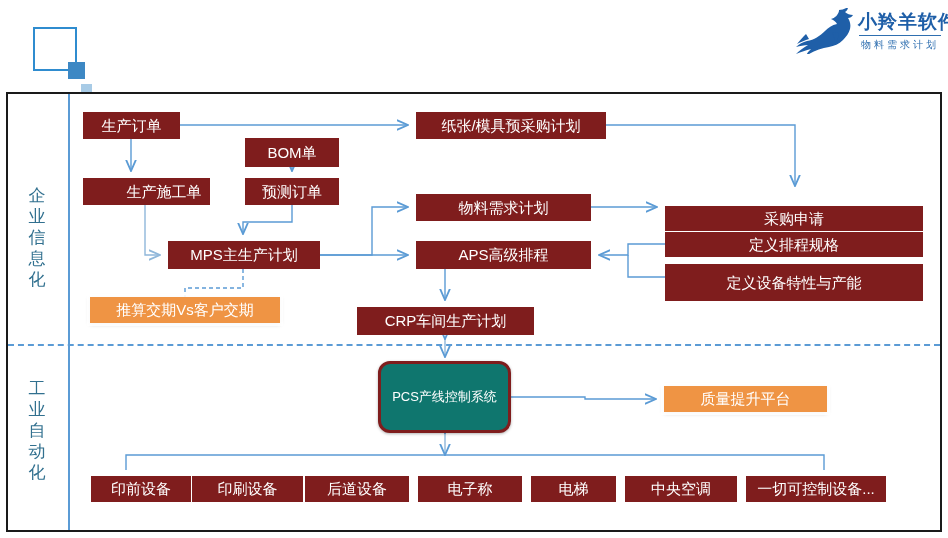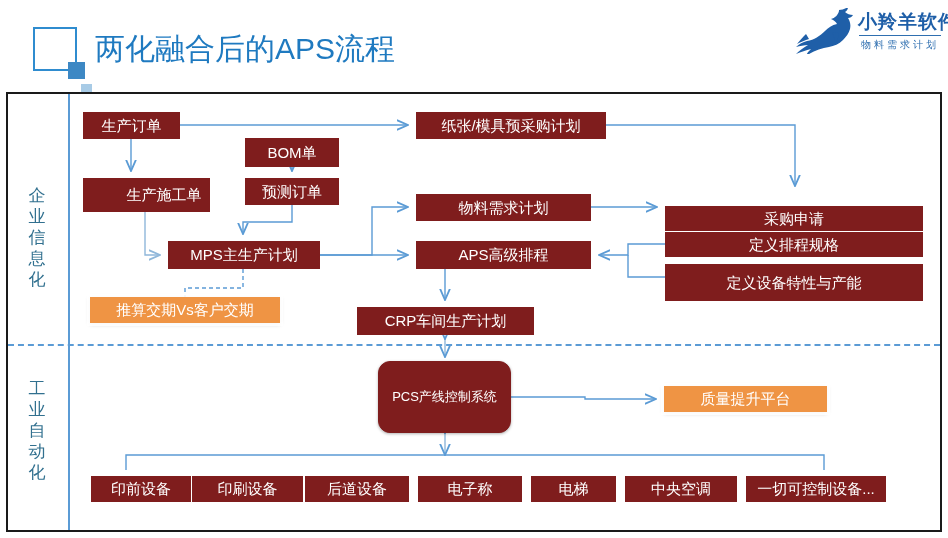--- a/index.html
+++ b/index.html
@@ -39,36 +39,35 @@
   .side-label span{display:block;}
   #side-ent{left:22px;top:185px;}
   #side-auto{left:22px;top:378px;}
 
   
   .node{position:absolute;box-sizing:border-box;display:flex;align-items:center;
     justify-content:center;text-align:center;color:#ffffff;font-size:15px;
     line-height:1.15;white-space:nowrap;}
   .blue{background:#7f1d1d;}
   .orange{background:#ef9444;box-shadow:0 0 0 3px rgba(255,255,255,0.9),0 1px 4px rgba(0,0,0,0.35);}
-  .teal{background:#7f1d1d;border:1px solid #7f1d1d;border-radius:12px;
+  .teal{background:#0f766e;border:3px solid #7f1d1d;border-radius:12px;
     white-space:normal;font-size:13px;box-shadow:0 1px 3px rgba(0,0,0,0.3);}
 
   
   .wires{position:absolute;left:0;top:0;width:948px;height:538px;pointer-events:none;}
 </style>
 </head>
 <body>
 
 <div id="root">
 
   <div class="header">
     <div class="title-mark"></div>
     <div class="title-sq-mid"></div>
     <div class="title-sq-small"></div>
-    <div class="title-text">两化融合后的APS流程</div>
 
     <div class="logo">
       <svg class="logo-mark" viewBox="0 0 68 46">
         <path fill="#1f5fa8" d="M47 3 c-1 4 -4 7 -8 8 c3 1 5 3 6 5 c-5 1 -9 4 -12 7
                  c-5 5 -11 9 -18 10 c-4 1 -8 3 -11 6 c4 -1 8 -2 12 -2 c-5 3 -9 6 -12 9
                  c5 -2 10 -4 15 -5 c-2 2 -4 4 -5 7 c7 -5 15 -8 23 -9 c5 -1 10 -3 14 -7
                  c3 -3 6 -7 7 -11 c1 -4 0 -8 -2 -11 c2 0 4 -1 5 -3 c-3 0 -6 -1 -8 -3
                  c2 -1 3 -3 3 -5 c-3 2 -6 3 -9 3z"></path>
         <path fill="#1f5fa8" d="M14 26 c-3 3 -6 6 -9 10 c4 -2 8 -4 12 -5z"></path>
         <path fill="#1f5fa8" d="M40 24 c2 4 3 8 2 12 c3 -3 5 -7 5 -11z"></path>
@@ -143,21 +142,21 @@
     </g>
   </svg>
 
   <div id="nodes">
       <div class="node blue" style="left: 83px; top: 112px; width: 97px; height: 27px;">
         <span>生产订单</span>
       </div>
       <div class="node blue" style="left: 245px; top: 138px; width: 94px; height: 29px;">
         <span>BOM单</span>
       </div>
-      <div class="node blue" style="left: 83px; top: 178px; width: 127px; height: 34px; padding-left: 35px;">
+      <div class="node blue" style="left: 83px; top: 178px; width: 127px; height: 27px; padding-left: 35px;">
         <span>生产施工单</span>
       </div>
       <div class="node blue" style="left: 245px; top: 178px; width: 94px; height: 27px;">
         <span>预测订单</span>
       </div>
       <div class="node blue" style="left: 416px; top: 112px; width: 190px; height: 27px;">
         <span>纸张/模具预采购计划</span>
       </div>
       <div class="node blue" style="left: 416px; top: 194px; width: 175px; height: 27px;">
         <span>物料需求计划</span>

